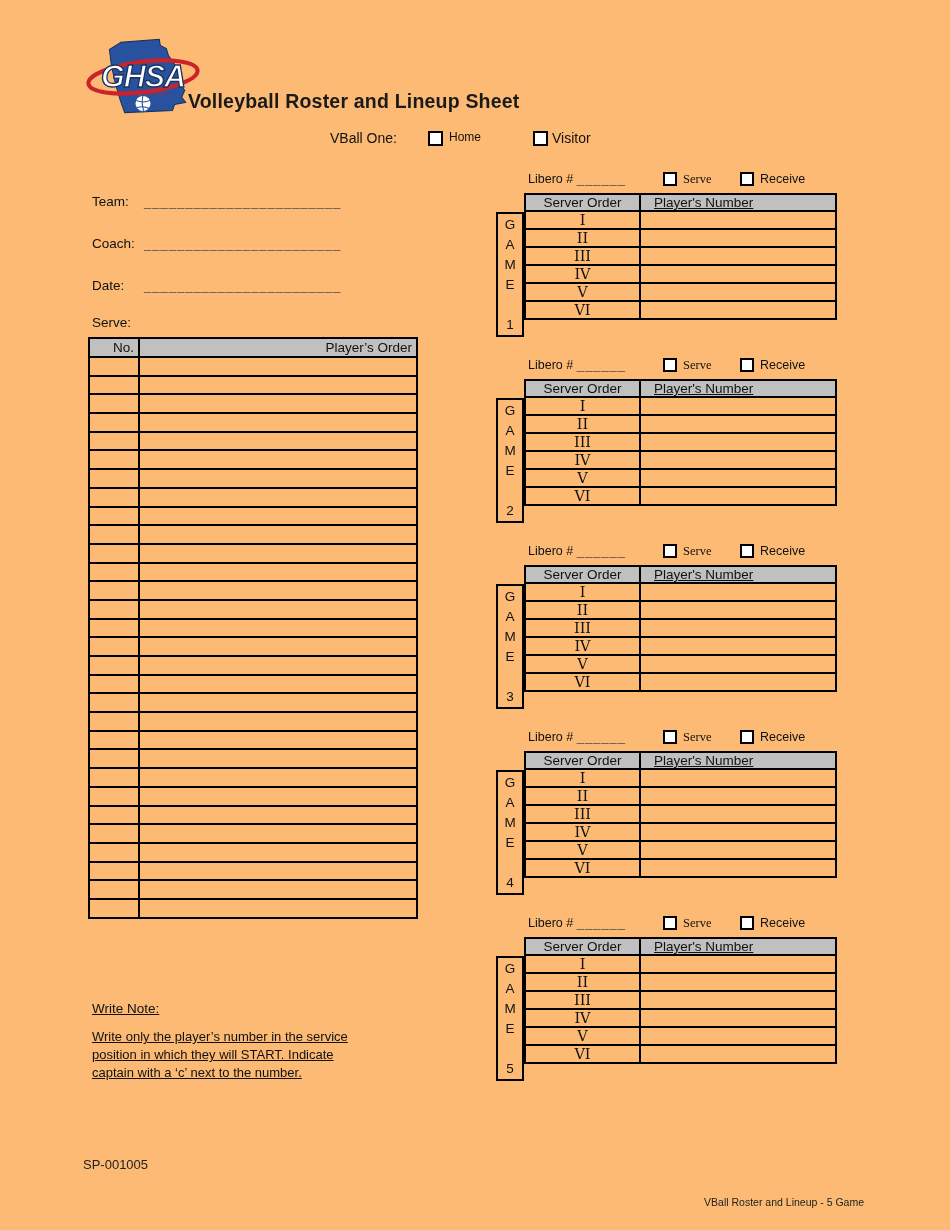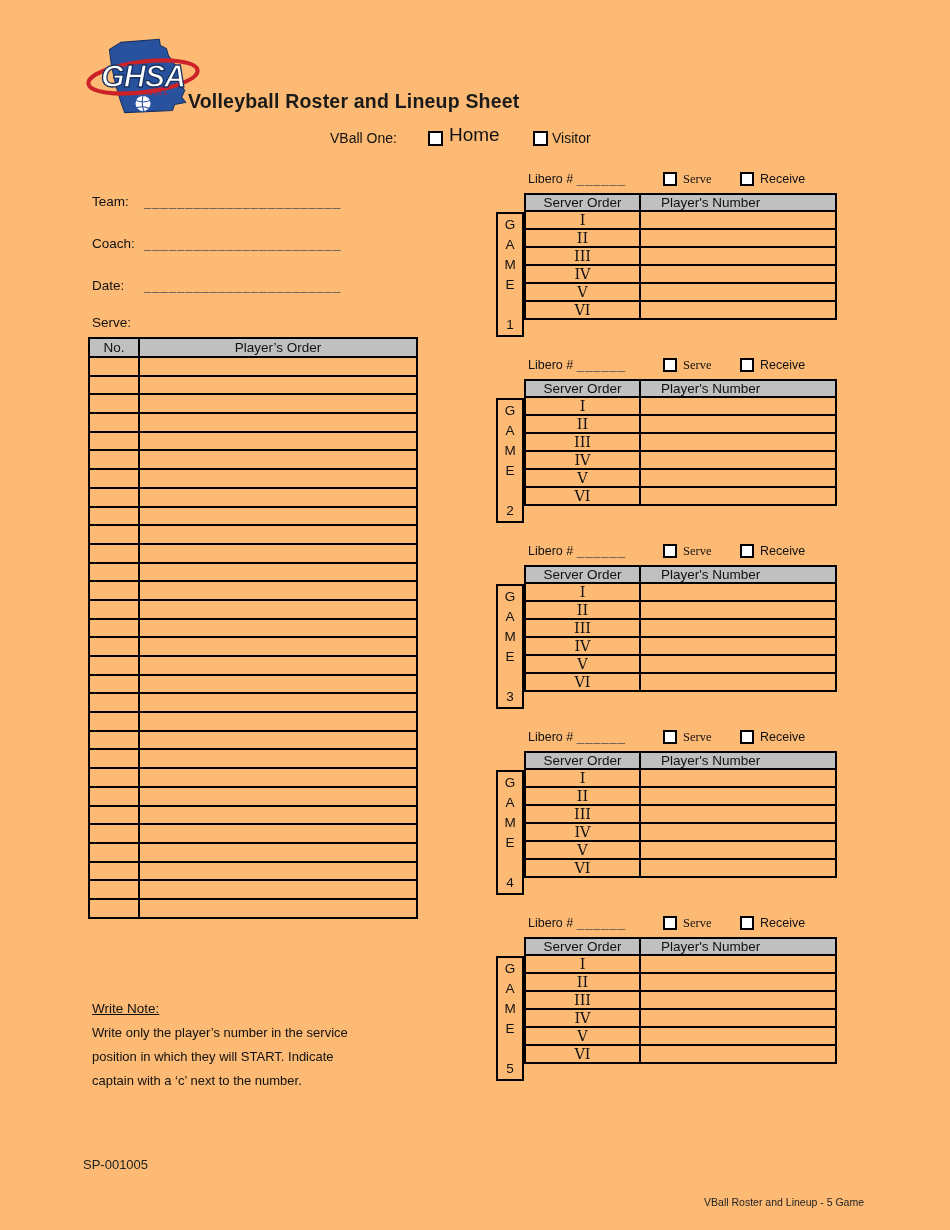--- a/index.html
+++ b/index.html
@@ -9,58 +9,58 @@
   }
   
   .logo{position:absolute;left:86px;top:36px;width:114px;height:84px;}
   
   .title{position:absolute;left:188px;top:90px;width:550px;text-align:left;
     font-size:19.5px;font-weight:bold;color:#1a1a1a;letter-spacing:.2px;}
   .abs{position:absolute;}
   .check-label{left:330px;top:130px;font-size:14px;}
   .checkbox{width:15px;height:15px;border:2px solid #000;background:#fff;box-sizing:border-box;display:inline-block;}
   .home-cb{left:428px;top:131px;}
-  .home-lbl{left:449px;top:124px;font-size:19px;}
+  .home-lbl{left:449px;top:130px;font-size:12px;}
   .visitor-cb{left:533px;top:131px;}
   .visitor-lbl{left:552px;top:130px;font-size:14px;}
   
   .field{position:absolute;left:92px;font-size:13.5px;white-space:nowrap;}
   .field .flabel{display:inline-block;width:52px;}
   .blank{color:#555;letter-spacing:1px;font-size:13px;}
   .roster-label{left:92px;top:315px;font-size:13.5px;}
   
   table{border-collapse:collapse;}
   .roster-table{position:absolute;left:88px;top:337px;width:330px;table-layout:fixed;}
   .roster-table th,.roster-table td{border:2px solid #000;padding:0 4px;}
-  .roster-table th{background:#c0c0c0;font-weight:normal;text-align:center;font-size:13.5px;height:17px;}
+  .roster-table th{background:#c0c0c0;font-weight:normal;text-align:right;font-size:13.5px;height:17px;}
   .roster-table td{height:16.7px;}
   .col-no{width:50px;}
   
   .note{position:absolute;left:92px;top:1001px;width:320px;font-size:13px;}
   .note-heading{text-decoration:underline;font-size:13.5px;}
-  .note-body{white-space:pre-line;line-height:24px;margin-top:5px;}
+  .note-body{white-space:pre-line;line-height:18px;margin-top:12px;text-decoration:underline;}
   
   .footer-left{left:83px;top:1157px;font-size:13px;color:#222;}
   .footer-right{right:86px;top:1157px;font-size:10.5px;color:#222;margin-top:39px;}
   
   .game-block{position:absolute;left:496px;width:341px;height:172px;}
   .libero-wrap{position:absolute;left:32px;top:4px;font-size:12.5px;white-space:nowrap;}
   .cb{position:absolute;top:5px;width:14px;height:14px;border:2px solid #000;background:#fff;box-sizing:border-box;}
   .serve-cb{left:167px;}
   .serve-lbl{position:absolute;left:187px;top:5px;font-size:12.5px;font-family:Liberation Serif, serif;}
   .receive-cb{left:244px;}
   .receive-lbl{position:absolute;left:264px;top:5px;font-size:12.5px;}
   .gcol{position:absolute;left:0;top:45px;width:28px;height:125px;border:2px solid #000;
     box-sizing:border-box;display:flex;flex-direction:column;}
   .gcell{flex:1;display:flex;align-items:center;justify-content:center;font-size:13.5px;}
   .gtable{position:absolute;left:28px;top:26px;width:313px;table-layout:fixed;}
   .gtable th,.gtable td{border:2px solid #000;padding:0;box-sizing:border-box;}
   .gtable th{background:#c0c0c0;font-weight:normal;font-size:13.5px;height:15px;}
   .gtable th.so{width:115px;text-align:center;}
-  .gtable th.pn{text-align:left;padding-left:20px;}
+  .gtable th.pn{text-align:left;padding-left:13px;text-decoration:underline;}
   .gtable td{height:17px;}
   .gtable td.so{text-align:center;font-family:"DejaVu Serif",serif;font-size:14.5px;}
 </style>
 </head>
 <body>
 
 <div class="page">
 
   <svg class="logo" viewBox="0 0 112 82">
     <path d="M34,6 L72,3 L73,9 L79,12 L81,19 L86,26 L91,34 L95,41 L92,47 L97,53 L94,60 L98,65 L87,67 L85,73 L38,75 L34,64 L29,47 L25,29 L23,13 Z" fill="#28519e" stroke="#17305f" stroke-width="1"></path>

